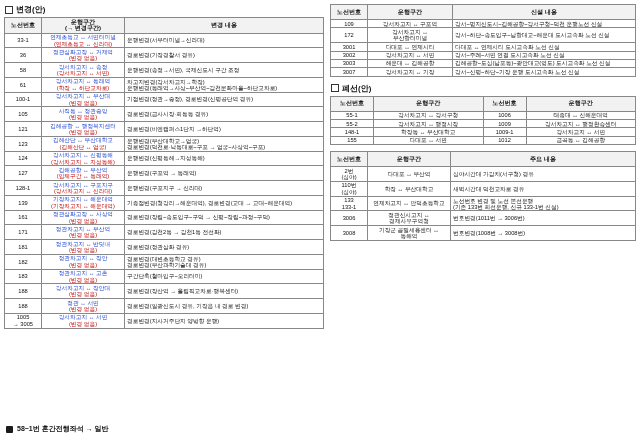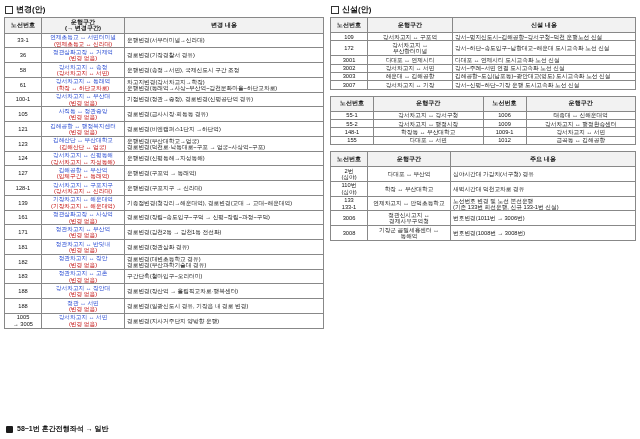--- a/index.html
+++ b/index.html
@@ -252,24 +252,20 @@
             </td>
             <td class="left">경로변경(지사거주단지 양방향 운행)</td>
           </tr>
       </tbody>
     </table>
   </div>
 
   <div class="col-right">
 
     <div>
-      <div class="sec-title">
-        <span class="sq"></span>
-        <span>신설(안)</span>
-      </div>
       <table>
         <thead>
           <tr>
             <th style="width:34px">노선번호</th>
             <th style="width:82px">운행구간</th>
             <th>신설 내용</th>
           </tr>
         </thead>
         <tbody>
           <tr>
@@ -305,20 +301,24 @@
               <td>강서차고지 ↔ 기장</td>
               <td class="left">강서~신평~하단~기장 운행 도시고속화 노선 신설</td>
             </tr>
         </tbody>
       </table>
     </div>
 
     <div class="spacer"></div>
 
     <div>
+      <div class="sec-title">
+        <span class="sq"></span>
+        <span>폐선(안)</span>
+      </div>
       <table>
         <thead>
           <tr>
             <th style="width:40px">노선번호</th>
             <th>운행구간</th>
             <th style="width:40px">노선번호</th>
             <th>운행구간</th>
           </tr>
         </thead>
         <tbody>

